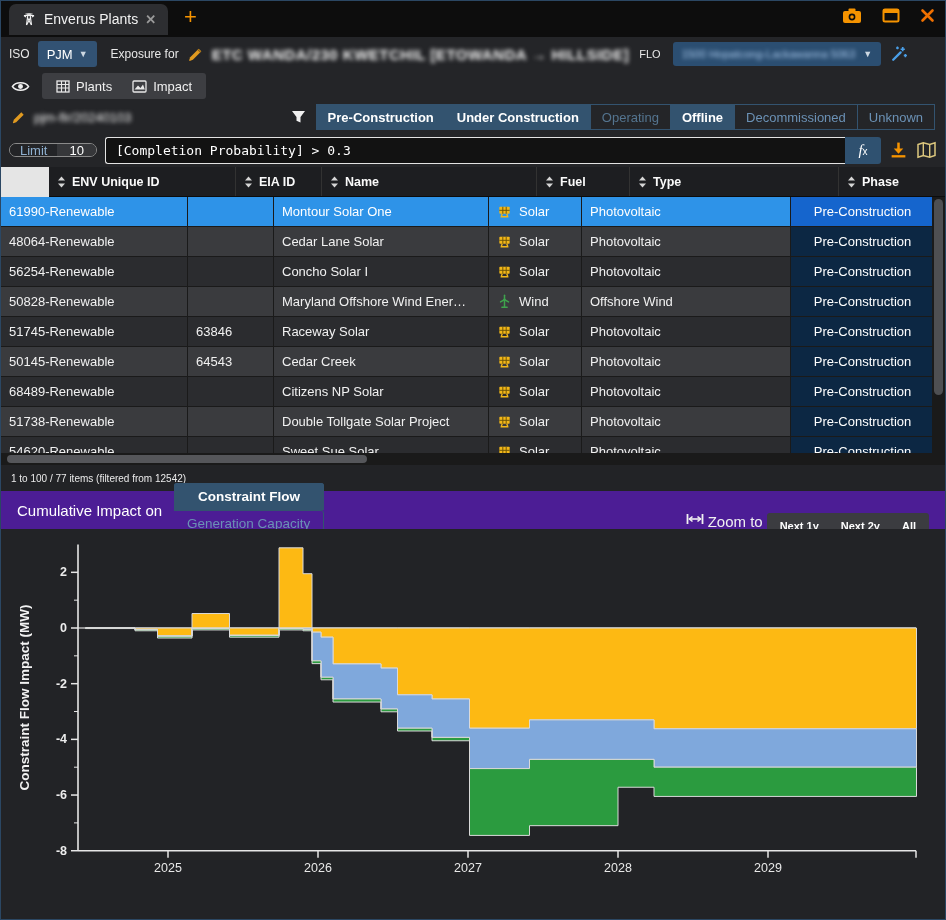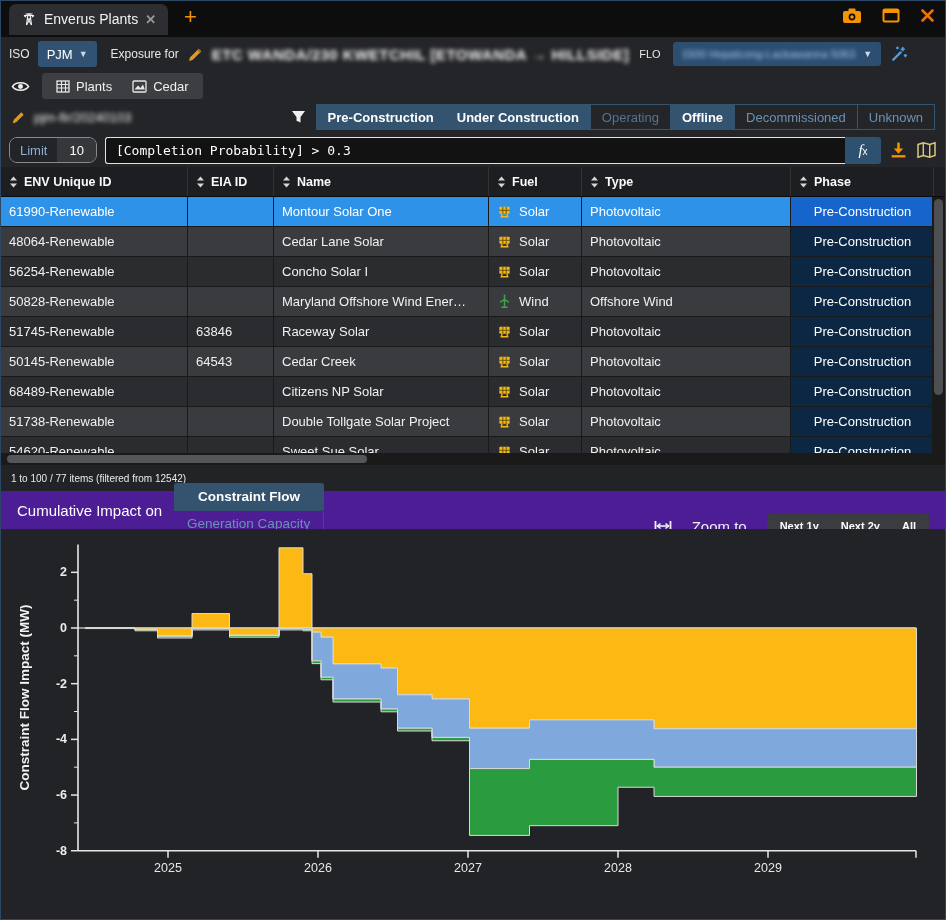--- a/index.html
+++ b/index.html
@@ -36,31 +36,31 @@
   .query-name { font-size:13px; color:#efefef; margin-left:8px; }
   .filter-right { margin-left:auto; display:flex; align-items:center; gap:10px; }
   .phase-group { display:flex; }
   .phase-btn { height:26px; font-size:13px; padding:0 11px; border:1px solid #33536f; background:transparent; color:#6b91b5; display:flex; align-items:center; white-space:nowrap; }
   .phase-btn.on { background:#33536f; color:#fff; border-color:#33536f; font-weight:700; }
   .phase-btn.dim { color:#54748f; }
   .phase-btn + .phase-btn { margin-left:-1px; }
 
   
   .querybar { height:34px; background:#242528; display:flex; align-items:center; padding:0 8px; gap:8px; flex:none; }
-  .limit-box { display:flex; border:1px solid #8a8a8a; border-radius:8px; overflow:hidden; height:26px; }
+  .limit-box { display:flex; border:1px solid #8a8a8a; border-radius:8px; overflow:hidden; height:14px; }
   .limit-label { background:#232427; color:#8fb0d0; padding:0 10px; display:flex; align-items:center; font-size:13px; }
   .limit-value { background:#36373a; color:#fff; padding:0 12px; display:flex; align-items:center; font-size:13px; }
   .query-wrap { flex:1; display:flex; height:27px; }
   .query-input { flex:1; background:#121212; border:1.5px solid #e3e3e3; border-right:none; border-radius:3px 0 0 3px; color:#fff; font-family:"DejaVu Sans Mono", monospace; font-size:13px; padding:0 10px; }
   .fx-btn { width:36px; background:#2f5170; border:none; border-radius:0 3px 3px 0; color:#fff; font-size:14px; display:flex; align-items:center; justify-content:center; }
   .fx-btn i { font-family:"Liberation Serif", serif; font-style:italic; font-size:15px; }
   .fx-btn small { font-size:10px; margin-top:3px; }
 
   
-  .tablewrap { height:298px; position:relative; background:#0ea5e9; flex:none; overflow:hidden; }
+  .tablewrap { height:298px; position:relative; background:#e5e5e5; flex:none; overflow:hidden;padding-left:48px; }
   .t-grid { display:grid; grid-template-columns:187px 86px 215px 93px 209px 143px; }
   .t-head { height:30px; background:#1d1e21; border-bottom:1px solid #0c0c0c; }
   .t-head .hcell { display:flex; align-items:center; gap:6px; padding:0 8px; font-weight:700; font-size:12.5px; color:#fafafa; border-right:1px solid #323232; }
   .t-body { position:absolute; top:30px; left:0; right:13px; }
   .t-row { height:30px; }
   .t-row .cell { display:flex; align-items:center; gap:7px; padding:0 8px; font-size:13px; color:#f1f1f1; border-right:1px solid #1a1a1a; border-bottom:1px solid #1a1a1a; overflow:hidden; white-space:nowrap; }
   .t-row.odd  .cell { background:#2b2c2f; }
   .t-row.even .cell { background:#3a3b3e; }
   .t-row.selected .cell { background:#2e93e8; color:#fff; }
   .t-row .cell.phase-cell { padding:0; border-right:none; }
@@ -72,21 +72,21 @@
   .hscroll .thumb { position:absolute; top:2px; left:6px; width:360px; height:8px; background:#55565a; border-radius:4px; }
 
   
   .statusbar { height:26px; display:flex; align-items:center; padding:0 10px; font-size:10px; color:#eaeaea; background:#222326; flex:none; }
   .impactbar { height:38px; display:flex; align-items:center; padding:0 16px; gap:12px; background:#4c1d95; flex:none; }
   .impact-title { font-size:15px; color:#fff; }
   .toggle-group { display:flex; border-radius:3px; overflow:hidden;flex-direction:column; }
   .toggle-btn { height:27px; padding:0 13px; font-size:13.5px; border:1px solid #33536f; background:transparent; color:#6b91b5; }
   .toggle-btn.on { background:#33536f; color:#fff; font-weight:700; }
   .toggle-btn + .toggle-btn { margin-left:-1px; border-radius:0 3px 3px 0; }
-  .zoomto { margin-left:auto; display:flex; align-items:center; gap:20px;margin-top:32px; }
+  .zoomto { margin-left:auto; display:flex; gap:4px;margin-top:32px; }
   .zoomto-label { font-size:15px; color:#f0f0f0; }
   .zoom-group { background:#3b3c40; border-radius:3px; display:flex; height:27px; align-items:center; padding:0 2px; }
   .zoom-btn { background:transparent; border:none; color:#fff; font-size:11px; font-weight:700; padding:0 11px; height:23px; }
 
   
   .chartbox { flex:1; position:relative; background:#222326; }
   .chartbox svg { position:absolute; inset:0; }
   button { cursor:pointer; font-family:inherit; }
 </style>
 </head>
@@ -161,21 +161,21 @@
           <rect x="1" y="1" width="12" height="11" fill="none" stroke="#e8e8e8" stroke-width="1.3"></rect>
           <path d="M1 4.5 h12 M1 8 h12 M5.5 1 v11 M9.5 1 v11" stroke="#e8e8e8" stroke-width="1.1"></path>
         </svg>
         <span>Plants</span>
       </button>
       <button class="seg-btn">
         <svg width="15" height="13" viewBox="0 0 15 13">
           <rect x="1" y="1" width="13" height="11" rx="1" fill="none" stroke="#e8e8e8" stroke-width="1.3"></rect>
           <path d="M2.5 9.5 L6 5.5 L8.5 8 L11 4.5 L12.8 9.5 Z" fill="#e8e8e8"></path>
         </svg>
-        <span>Cedar</span>
+        <span>Impact</span>
       </button>
     </div>
   </div>
 
   <div class="filterbar">
     <svg width="15" height="15" viewBox="0 0 16 16">
       <path d="M2 13.5 L3 10.5 L11 2.5 L13.5 5 L5.5 13 L2.5 14 Z" fill="#e09a20"></path>
     </svg>
     <span class="query-name redacted">pjm-flr/20240103</span>
     <div class="filter-right">

